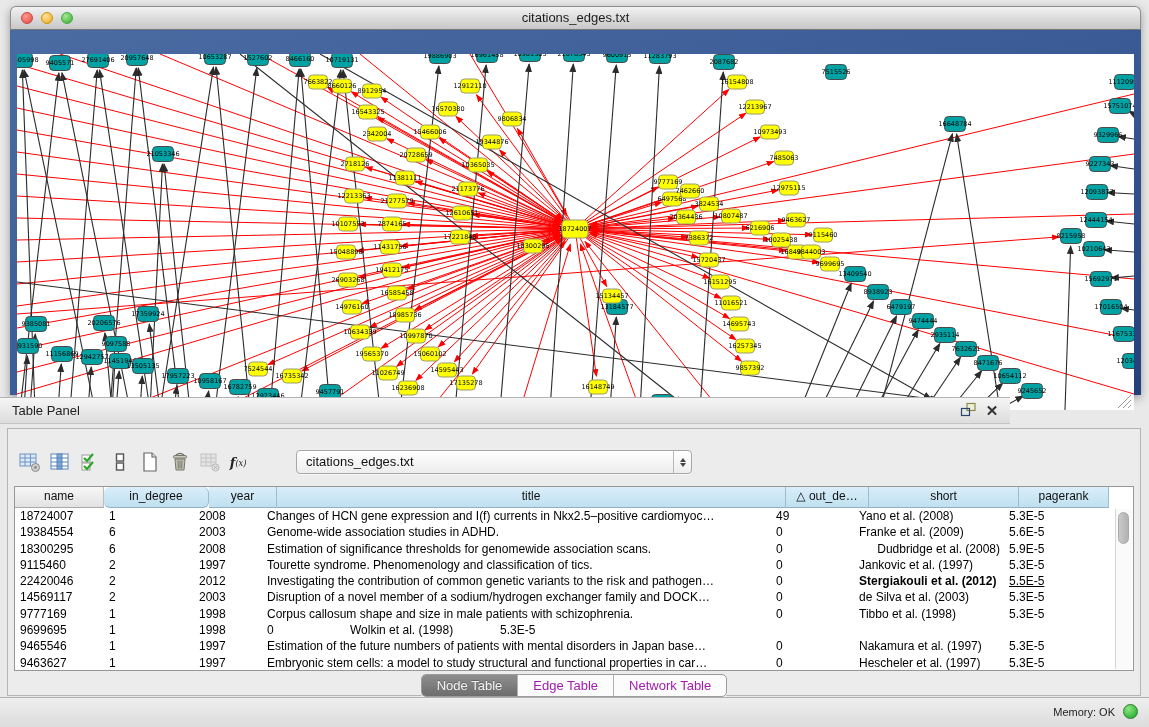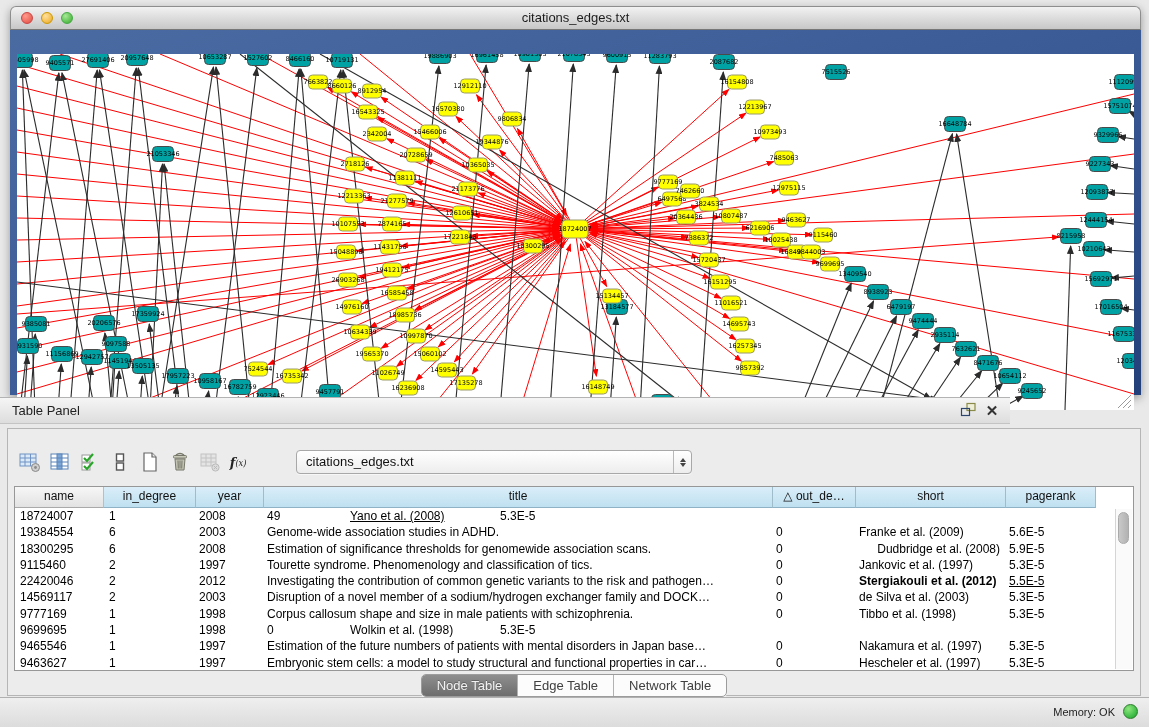--- a/index.html
+++ b/index.html
@@ -59,21 +59,21 @@
   .td{box-sizing:border-box;flex:0 0 auto;padding:0 4px 0 5px;font-size:12px;color:#000;
       line-height:16.4px;white-space:nowrap;overflow:hidden}
   .vscroll{position:absolute;right:1px;top:22px;bottom:1px;width:16px;background:#fafafa;
            border-left:1px solid #d5d5d5}
   .vthumb{position:absolute;left:2px;top:3px;width:11px;height:32px;border-radius:6px;
           background:linear-gradient(90deg,#c9c9c9,#b2b2b2);border:1px solid #aaa;box-sizing:border-box}
 
   .tp-tabs{position:absolute;left:0;right:0;top:245px;display:flex;justify-content:center}
   .seg{display:inline-flex;border:1px solid #9c9c9c;border-radius:5px;overflow:hidden;background:#fcfcfc;
        box-shadow:0 1px 0 rgba(255,255,255,.7)}
-  .seg span{display:block;padding:0 15px;height:21px;line-height:21px;font-size:13px;color:#404040;
+  .seg span{display:block;padding:0 15px;height:21px;line-height:21px;font-size:13px;color:#a21caf;
             border-right:1px solid #b2b2b2}
   .seg span:last-child{border-right:none}
   .seg span.sel{background:linear-gradient(#8e8e8e,#6d6d6d);color:#f2f2f2;text-shadow:0 -1px 0 rgba(0,0,0,.25)}
 
   .statusbar{position:absolute;left:0;top:697px;width:1149px;height:30px;box-sizing:border-box;
              background:linear-gradient(#efefef,#dcdcdc);border-top:1px solid #b0b0b0}
   .mem{position:absolute;right:34px;top:8px;font-size:11px;color:#222}
   .memdot{position:absolute;right:11px;top:6px;width:15px;height:15px;border-radius:50%;
           background:radial-gradient(circle at 35% 30%,#8fe87e,#3dbb46 65%,#2a9a35);border:1px solid #2a7d2a;box-sizing:border-box}
 </style>
@@ -850,34 +850,35 @@
       <span class="step">
           <i class="up"></i>
           <i class="dn"></i>
         </span>
     </div>
   </div>
 
   <div class="tp-table">
     <div class="thead" id="thead">
         <div class="hc gray" style="width: 89px;">name</div>
-        <div class="hc" style="width: 92px;">in_degree</div>
+        <div class="hc" style="width: 105px; border-radius: 6px;">in_degree</div>
         <div class="hc" style="width: 68px;">year</div>
         <div class="hc" style="width: 509px; text-align: center;">title</div>
         <div class="hc" style="width: 83px;">△ out_de…</div>
         <div class="hc" style="width: 150px;">short</div>
         <div class="hc" style="width: 90px;">pagerank</div>
       </div>
     <div id="tbody">
         <div class="tr">
           <div class="td" style="width: 89px;">18724007</div>
           <div class="td" style="width: 90px;">1</div>
           <div class="td" style="width: 68px;">2008</div>
+          <div class="td" style="width: 509px;">Changes of HCN gene expression and I(f) currents in Nkx2.5–positive cardiomyoc…</div>
           <div class="td" style="width: 83px;">49</div>
-          <div class="td" style="width: 150px; text-decoration: underline;">Yano et al. (2008)</div>
+          <div class="td" style="width: 150px;">Yano et al. (2008)</div>
           <div class="td" style="width: 90px;">5.3E-5</div>
         </div>
         <div class="tr">
           <div class="td" style="width: 89px;">19384554</div>
           <div class="td" style="width: 90px;">6</div>
           <div class="td" style="width: 68px;">2003</div>
           <div class="td" style="width: 509px;">Genome-wide association studies in ADHD.</div>
           <div class="td" style="width: 83px;">0</div>
           <div class="td" style="width: 150px;">Franke et al. (2009)</div>
           <div class="td" style="width: 90px;">5.6E-5</div>

